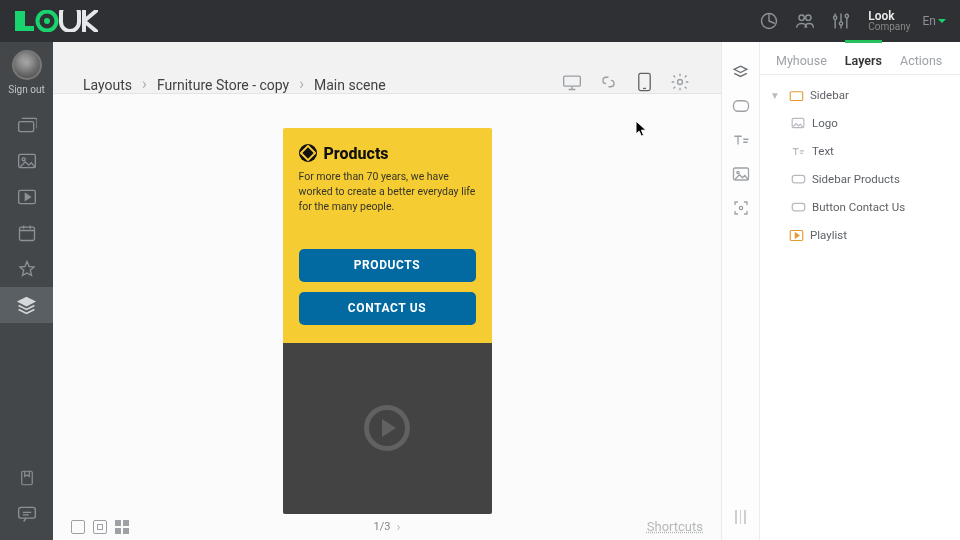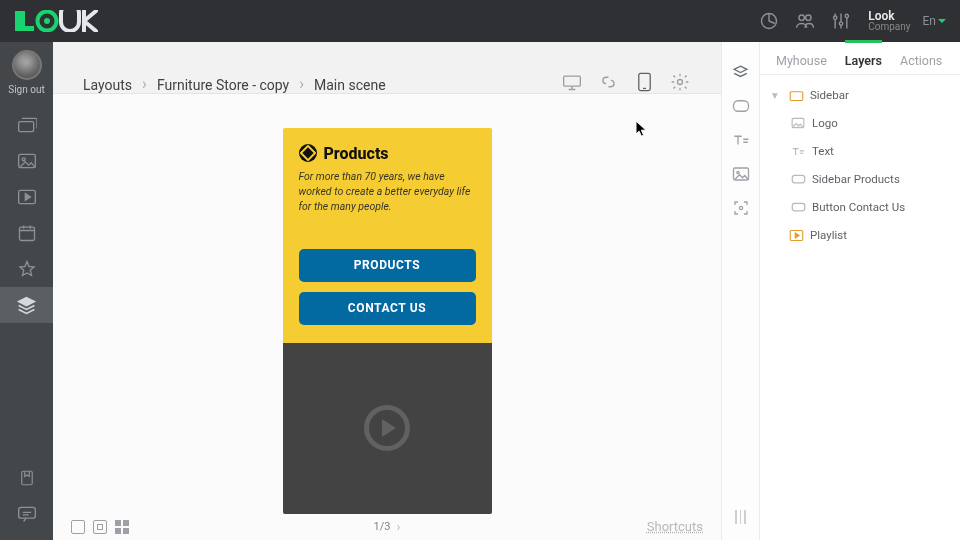--- a/index.html
+++ b/index.html
@@ -37,21 +37,21 @@
     .crumb-bar .tools { margin-left:auto; display:flex; gap:14px; align-items:center; }
     .crumb-bar .tool { color:#9a9fa4; cursor:pointer; width:22px; height:22px; display:flex; align-items:center; justify-content:center; }
 
     .canvas-wrap { flex:1; display:flex; align-items:flex-start; justify-content:center; padding-top:34px; position:relative; }
     .phone-card { width:209px; background:#f5cc32; border-radius:2px; overflow:hidden; }
     .phone-top { padding:16px 16px 14px; }
     .brand-row { display:flex; align-items:center; gap:7px; }
     .brand-dot { width:18px; height:18px; border-radius:50%; background:#111; display:flex; align-items:center; justify-content:center; }
     .brand-dot::after{content:"";width:8px;height:8px;border:2px solid #f5cc32;border-radius:1px;transform:rotate(45deg);}
     .brand-title { font-size:16px; font-weight:800; color:#111; }
-    .brand-desc { font-size:10.5px; color:#37352a; margin-top:6px; line-height:1.45;font-style:italic; }
+    .brand-desc { font-size:10.5px; color:#37352a; margin-top:6px; line-height:1.45; }
     .black-btn { background:#0369a1; color:#fff; font-size:12px; font-weight:700; letter-spacing:.6px; height:33px; display:flex; align-items:center; justify-content:center; border-radius:5px; margin:0 16px 10px; cursor:pointer; }
     .black-btn + .black-btn { margin-top:0; }
     .phone-btns { padding-top:20px; padding-bottom:8px; }
     .video-area { height:171px; background:#434343; display:flex; align-items:center; justify-content:center; }
     .play-circ { width:46px; height:46px; border-radius:50%; border:5px solid #616161; display:flex; align-items:center; justify-content:center; }
     .play-tri { width:0;height:0;border-top:9px solid transparent;border-bottom:9px solid transparent;border-left:14px solid #616161; margin-left:4px; }
 
     .footer-bar { height:28px; display:flex; align-items:center; padding:0 18px; color:#9da1a6; font-size:11px; }
     .footer-bar .fbicons { display:flex; gap:8px; }
     .footer-bar .fb-icon { width:14px; height:14px; border:1.5px solid #9da1a6; border-radius:2px; cursor:pointer; }

